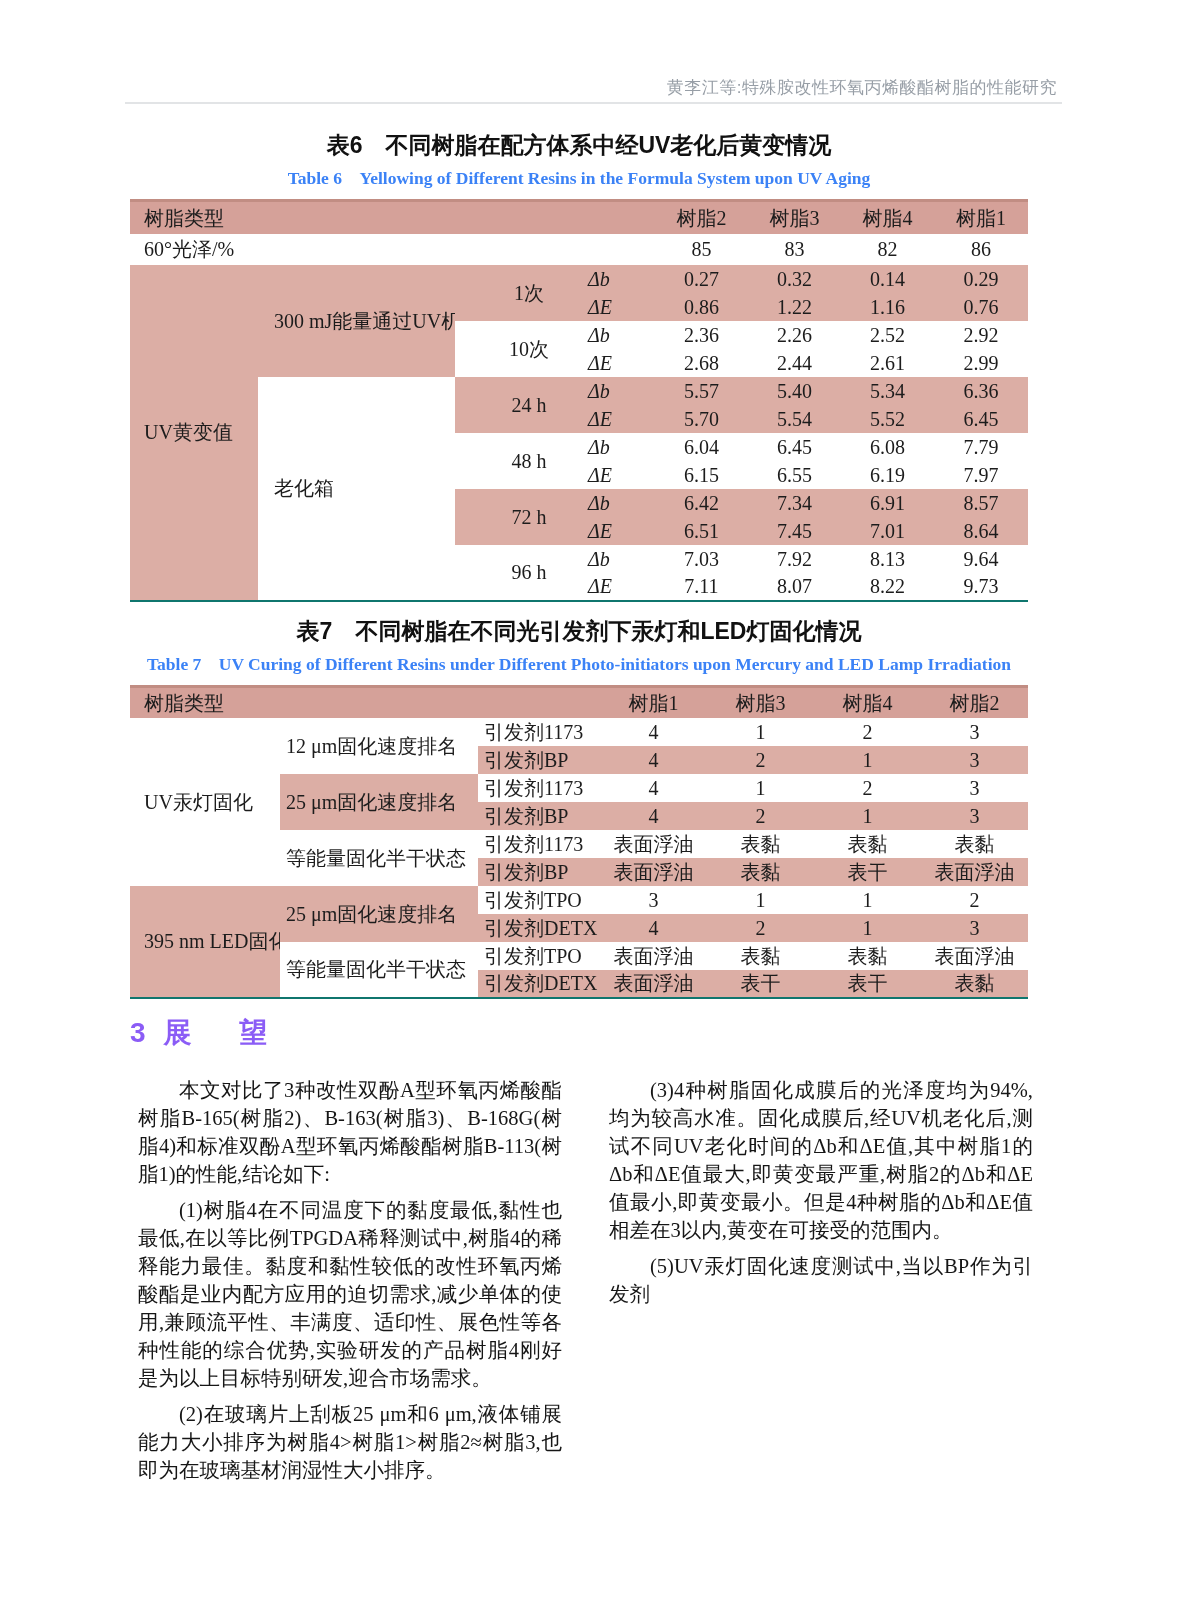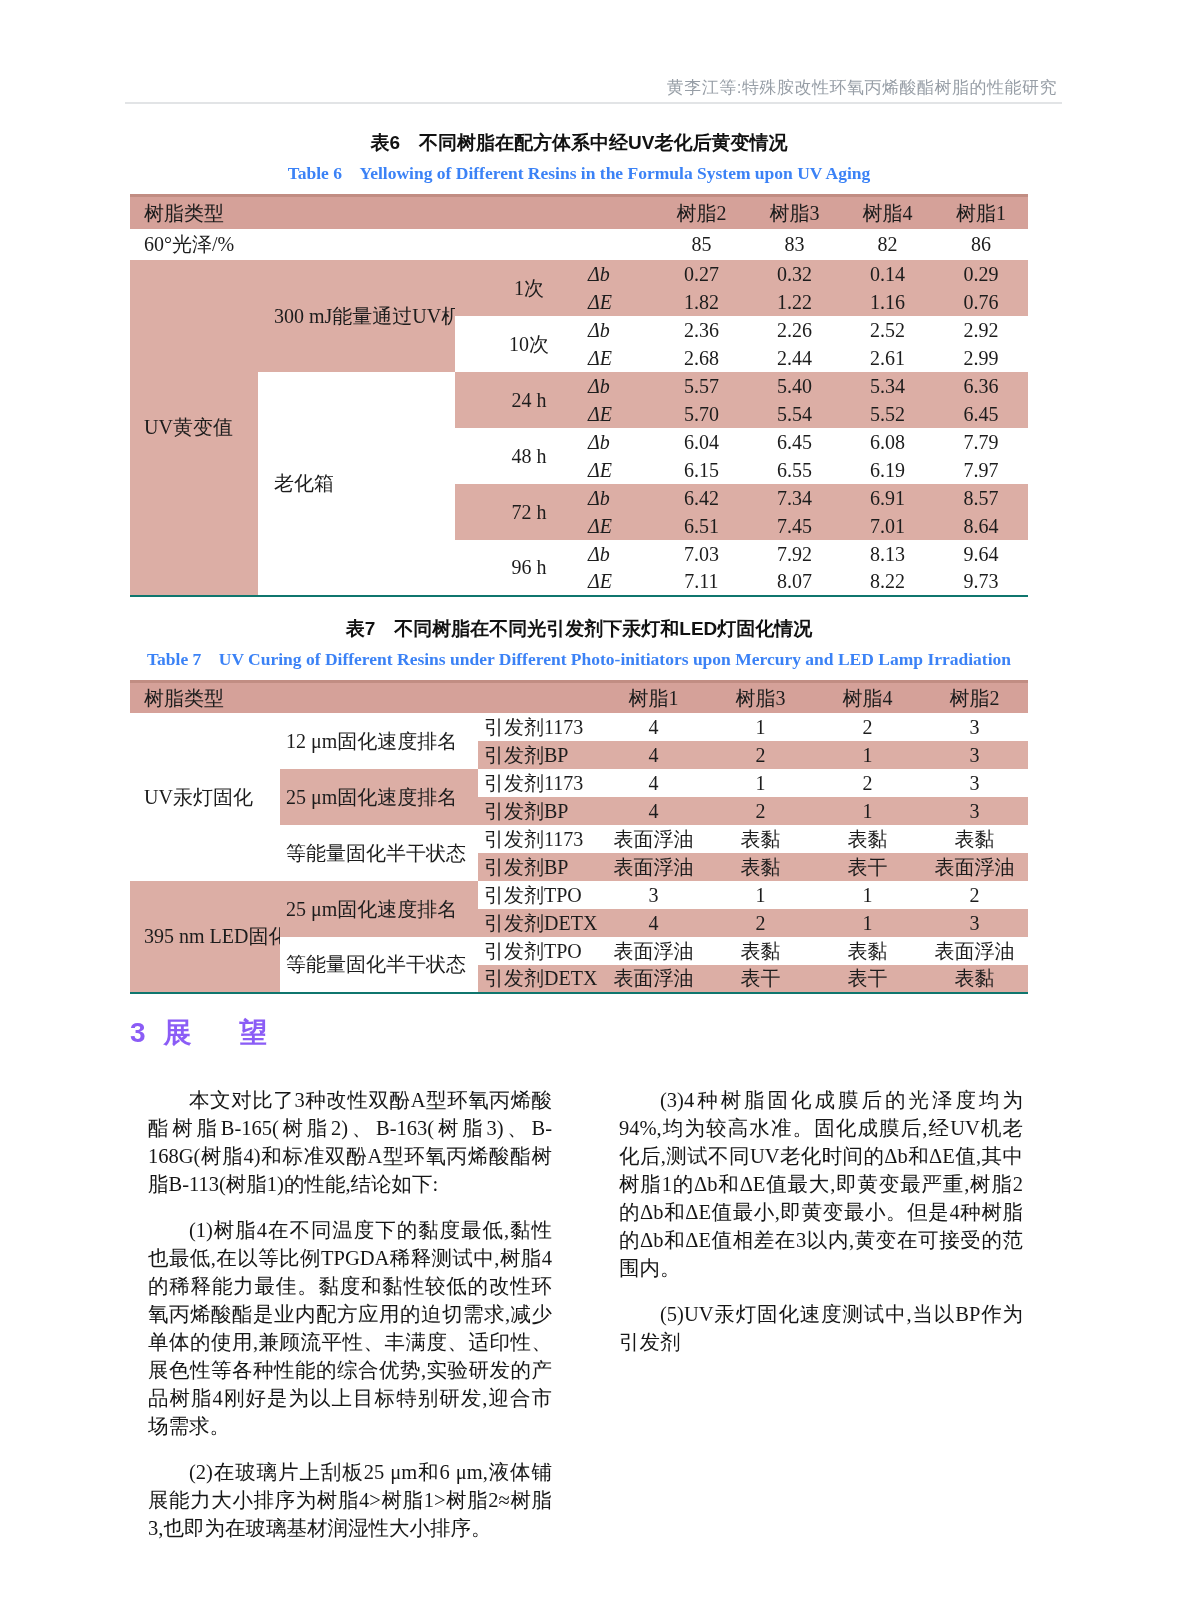--- a/index.html
+++ b/index.html
@@ -9,21 +9,21 @@
     font-family:"Liberation Serif","DejaVu Serif",serif; color:#1c1c1c;
   }
   
   .running-head { position:absolute; top:76px; right:130px; font-size:17px; color:#979ea6;
     font-family:"Liberation Sans","DejaVu Sans",sans-serif; letter-spacing:0.5px; }
   .head-rule { position:absolute; top:102px; left:125px; width:937px; border-top:2px solid #e2e4e6; }
 
   
   .tblock { position:absolute; left:130px; width:898px; }
   .t6 { top:130px; } .t7 { top:616px; }
-  .tbl-title-zh { text-align:center; font-weight:bold; font-size:19px;
+  .tbl-title-zh { text-align:center; font-weight:bold; font-size:23px;
     font-family:"Liberation Sans","DejaVu Sans",sans-serif; color:#111; }
   .tbl-title-en { text-align:center; font-weight:bold; font-size:17.5px; margin-top:5px; color:#3b82f6; }
   table { border-collapse:collapse; table-layout:fixed; width:898px; margin-top:9px;
     border-bottom:2px solid #0f766e; }
   td { font-size:20px; padding:0; vertical-align:middle; line-height:1.1; overflow:hidden; white-space:nowrap; }
   tr.hdr td { border-top:3px solid #c18d83; }
   .pk { background:#dcaea5; }
   .hdr .pk { background:#d5a199; }
   .ctr { text-align:center; }
   .lab { text-align:left; padding-left:14px; }
@@ -36,21 +36,21 @@
   .t7 tr { height:28px; } .t7 tr.hdr { height:31px; }
 
   
   .outlook { position:absolute; left:130px; top:1014px; width:912px; }
   .sec-heading { font-family:"Liberation Sans","DejaVu Sans",sans-serif; font-weight:bold;
     font-size:28px; color:#8b5cf6; }
   .sec-heading .num { margin-right:18px; }
   .sec-heading .ttl { letter-spacing:20px; }
   .cols { display:flex; gap:31px; margin-top:16px; }
   .col { width:440px; font-size:20.5px; line-height:28px; text-align:justify; color:#161616; }
-  .col p { margin:18px; text-indent:2em; }
+  .col p { margin:8px; text-indent:2em; }
 
   
   .footer { position:absolute; top:1494px; right:128px; display:flex; align-items:flex-start; }
   .f-left { text-align:right; margin-right:9px; }
   .f-zh { font-family:"Liberation Sans","DejaVu Sans",sans-serif; font-weight:bold;
     font-size:21px; color:#3d5a76; line-height:24px; }
   .f-en { font-size:12px; color:#5a7390; margin-top:3px; }
   .f-bar { width:4px; height:46px; background:#3d5a76; margin-right:9px; }
   .f-num { font-size:30px; color:#3d5a76; line-height:40px; }
 </style>
@@ -97,21 +97,21 @@
         <td rowspan="4" class="pk c2">300 mJ能量通过UV机</td>
         <td rowspan="2" class="pk c3">1次</td>
         <td class="pk delta">Δb</td>
         <td class="pk ctr">0.27</td>
         <td class="pk ctr">0.32</td>
         <td class="pk ctr">0.14</td>
         <td class="pk ctr">0.29</td>
       </tr>
       <tr>
         <td class="pk delta">ΔE</td>
-        <td class="pk ctr">1.82</td>
+        <td class="pk ctr">0.86</td>
         <td class="pk ctr">1.22</td>
         <td class="pk ctr">1.16</td>
         <td class="pk ctr">0.76</td>
       </tr>
 
       <tr>
         <td rowspan="2" class="c3">10次</td>
         <td class="delta">Δb</td>
         <td class="ctr">2.36</td>
         <td class="ctr">2.26</td>

